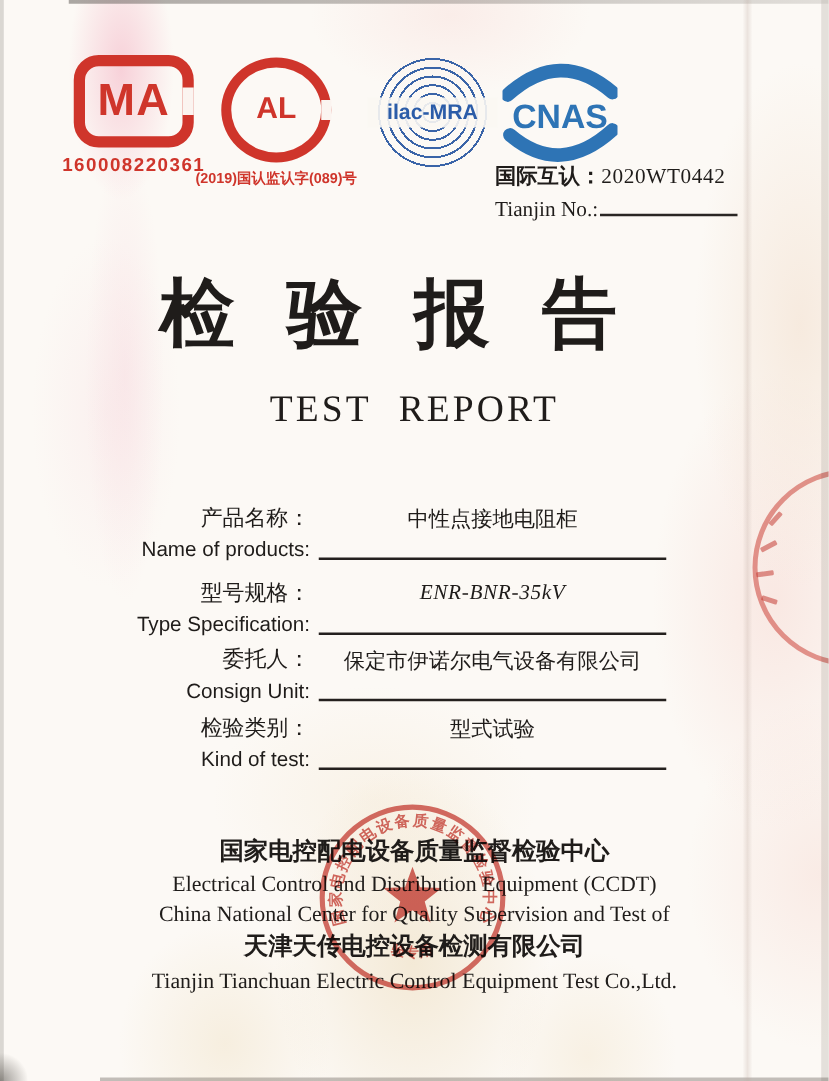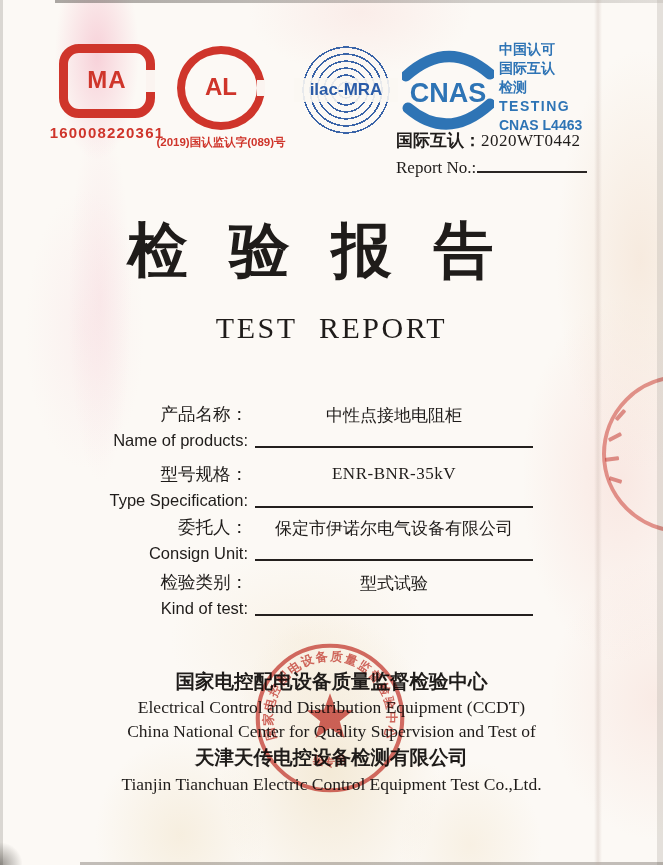--- a/index.html
+++ b/index.html
@@ -24,21 +24,21 @@
   .edge-top{position:absolute;left:55px;right:0;top:0;height:3px;background:linear-gradient(to right, rgba(90,85,80,.5), rgba(120,115,108,.2));}
   .edge-left{position:absolute;left:0;top:0;width:3px;height:100%;background:rgba(140,135,128,.3);}
   .edge-right{position:absolute;right:0;top:0;width:6px;height:100%;background:rgba(190,183,175,.38);}
   .edge-bottom{position:absolute;left:80px;right:0;bottom:0;height:3px;background:rgba(100,92,85,.38);}
   .corner-bl{position:absolute;left:0;bottom:0;width:22px;height:24px;background:radial-gradient(circle at 0 100%, rgba(70,66,60,.55), transparent 70%);}
   .crease{position:absolute;left:594px;top:0;width:8px;height:100%;background:linear-gradient(90deg, transparent, rgba(190,170,160,.28) 50%, transparent);}
 
   
   .cma{position:absolute;left:48px;top:44px;width:118px;text-align:center;}
   .cma-box{position:relative;width:78px;height:56px;border:9px solid #cf352b;border-radius:20px;margin:0 auto;}
-  .cma-box span{display:block;font-size:24px;font-weight:bold;color:#cf352b;line-height:54px;letter-spacing:1px;}
+  .cma-box span{display:block;font-size:36px;font-weight:bold;color:#cf352b;line-height:54px;letter-spacing:1px;}
   .cma-box .notch{position:absolute;right:-9px;top:50%;transform:translateY(-50%);width:9px;height:22px;background:#fbf4f0;}
   .cma-num{margin-top:6px;font-size:15px;font-weight:bold;color:#cf352b;letter-spacing:1.2px;}
   .cal{position:absolute;left:135px;top:46px;width:172px;text-align:center;}
   .cal-circle{position:relative;width:72px;height:68px;border:8px solid #cf352b;border-radius:50%;margin:0 auto;}
   .cal-circle span{display:block;font-size:24px;font-weight:bold;color:#cf352b;line-height:66px;}
   .cal-circle .notch{position:absolute;right:-8px;top:50%;transform:translateY(-50%);width:8px;height:16px;background:#fbf4f0;}
   .cal-num{margin-top:5px;font-size:11.5px;font-weight:bold;color:#cf352b;}
   .ilac{position:absolute;left:298px;top:36px;width:96px;height:108px;}
   .ilac-circle{position:relative;width:96px;height:96px;border-radius:50%;margin-top:6px;
     background:repeating-radial-gradient(circle at 50% 50%, #3a64a8 0px, #3a64a8 1.6px, rgba(255,255,255,0) 1.6px, rgba(255,255,255,0) 7px);}
@@ -62,21 +62,21 @@
     font-family:"Liberation Serif", serif;font-weight:400;font-size:30px;letter-spacing:2.5px;word-spacing:12px;}
 
   
   .frow{position:absolute;left:92px;width:448px;height:50px;}
   .frow .lab{position:absolute;left:0;width:156px;text-align:right;}
   .frow .lab .zh{display:block;font-weight:normal;font-size:17.5px;}
   .frow .lab .en{display:block;margin-top:5px;font-family:Liberation Sans, sans-serif;font-size:16.5px;}
   .frow .vwrap{position:absolute;left:163px;width:278px;height:44px;border-bottom:2px solid #24201e;}
   .frow .val{display:block;text-align:center;font-size:17px;padding-top:2px;}
   .frow.r1{top:402px;} .frow.r2{top:462px;} .frow.r3{top:515px;} .frow.r4{top:570px;}
-  .frow.r2 .val{font-family:"Liberation Serif", serif;letter-spacing:.5px;}
+  .frow.r2 .val{font-family:"Liberation Serif", serif;letter-spacing:.5px;font-style:italic;}
 
   
   .footer{position:absolute;left:0;right:0;top:668px;text-align:center;z-index:3;}
   .footer .zh{font-size:19.5px;font-weight:bold;line-height:27px;}
   .footer .en{font-family:"Liberation Serif", serif;font-size:17.5px;line-height:24px;}
   .footer .zh2{line-height:29px;}
 
   
   .stamp{position:absolute;left:252px;top:640px;z-index:4;mix-blend-mode:multiply;opacity:.92;}
   .partial-stamp{position:absolute;left:602px;top:375px;width:150px;height:150px;border:4px solid rgba(205,55,45,.5);
@@ -120,34 +120,27 @@
       <span class="ilac-band">ilac-MRA</span>
     </div>
   </div>
 
   <svg class="cnas-svg" width="92" height="88" viewBox="0 0 92 88">
     <path d="M4 30 Q46 -8 88 28" stroke="#2e74b5" stroke-width="11" fill="none" stroke-linecap="round"></path>
     <path d="M6 62 Q46 96 88 58" stroke="#2e74b5" stroke-width="11" fill="none" stroke-linecap="round"></path>
     <text x="46" y="56" text-anchor="middle" font-size="27" font-weight="bold" fill="#2e74b5">CNAS</text>
   </svg>
 
-  <div class="cnas-text">
-    <div>中国认可</div>
-    <div>国际互认</div>
-    <div>检测</div>
-    <div class="en">TESTING</div>
-    <div>CNAS L4463</div>
-  </div>
 
   <div class="report-no">
     <div>
       <span class="zh">国际互认：</span><span class="val">2020WT0442</span>
     </div>
     <div class="en-line">
-      <span>Report No.:</span><span class="uline"></span>
+      <span>Tianjin No.:</span><span class="uline"></span>
     </div>
   </div>
 
   <h1 class="title-zh">检验报告</h1>
   <h2 class="title-en">TEST REPORT</h2>
 
   <div class="frow r1">
     <div class="lab">
       <span class="zh">产品名称：</span>
       <span class="en">Name of products:</span>

